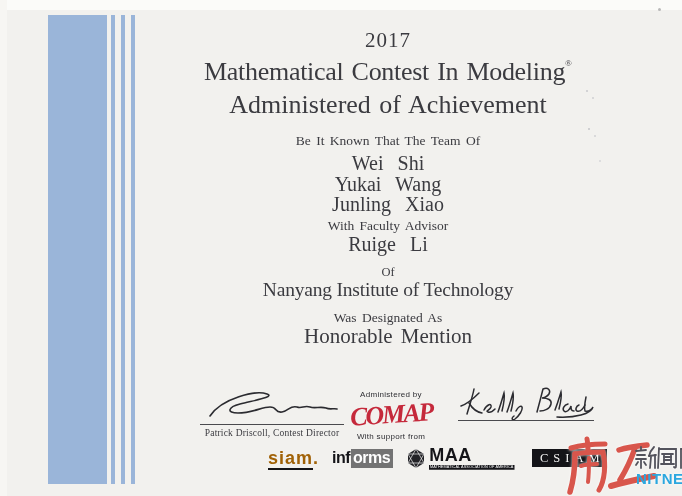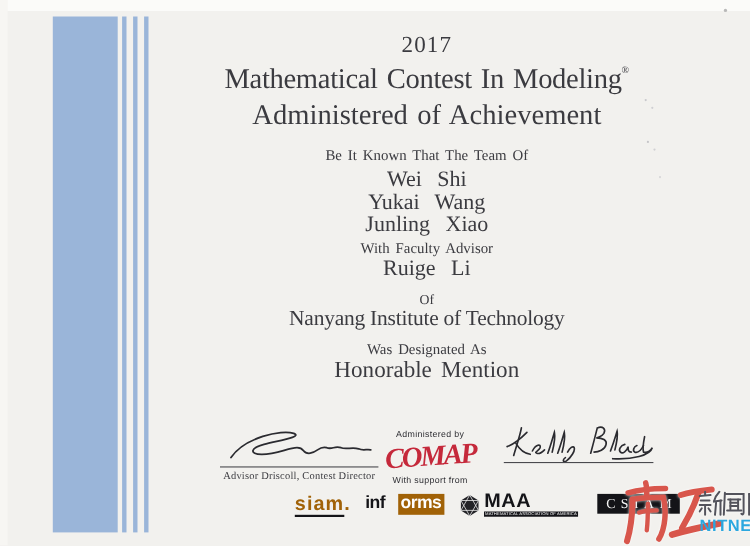--- a/index.html
+++ b/index.html
@@ -51,22 +51,22 @@
     font-size:26px;color:#c5293b;letter-spacing:-2px;
     transform:rotate(-4deg);display:inline-block;margin:1px 0 2px 0;
   }
 
   
   .logos{position:absolute;left:268px;top:445px;height:26px;display:flex;align-items:center;gap:13px;
          font-family:"Liberation Sans",sans-serif;}
   .siam{font-size:18px;font-weight:bold;letter-spacing:1px;color:#a16207;line-height:1;}
   .siam .u{border-bottom:2.5px solid #141418;padding-bottom:0px;}
   .informs{font-size:16px;font-weight:bold;letter-spacing:-0.5px;color:#141418;line-height:1;display:flex;align-items:center;}
-  .informs .boxed{background:#a16207;color:#fff;padding:1px 3px 2px 2px;margin-left:12px;}
-  .maa{display:flex;align-items:flex-end;gap:3px;}
+  .informs .boxed{background:#737373;color:#fff;padding:1px 3px 2px 2px;margin-left:1px;}
+  .maa{display:flex;align-items:center;gap:3px;}
   .maa-right{display:flex;flex-direction:column;align-items:flex-start;}
   .maa-label{font-size:18px;font-weight:bold;color:#141418;line-height:1;letter-spacing:0.5px;}
   .maa-sub{background:#141418;color:#fff;font-size:4px;line-height:4.5px;height:4.5px;overflow:hidden;
            letter-spacing:0.1px;padding:0 1px;margin-top:1px;white-space:nowrap;transform:scale(0.95);transform-origin:left top;}
   .csiam{background:#141418;color:#f4f4f4;font-family:"Liberation Serif",serif;
          font-size:12.5px;letter-spacing:5px;padding:3px 2px 3px 8px;line-height:1;}
 
   
   .watermark{position:absolute;left:563px;top:432px;width:142px;height:64px;
              filter:drop-shadow(0 0 1.5px rgba(255,255,255,0.85));}
@@ -104,21 +104,21 @@
 <div class="col inst">Nanyang Institute of Technology</div>
 
 <div class="col small-line desig-intro">Was Designated As</div>
 <div class="col desig">Honorable Mention</div>
 
 <div class="sigblock sig-left">
   <svg class="sig-svg" width="136" height="36" viewBox="0 0 136 36">
     <path d="M6,28 C18,10 52,2 63,6 C71,9 52,12 36,16 C24,19 22,25 34,25 C48,25 58,19 66,19 C74,19 70,25 78,24 C85,23 86,17 93,19 C98,21 100,17 106,19 C111,21 116,18 122,20 C126,22 130,20 133,21" fill="none" stroke="#2b2b30" stroke-width="1.6" stroke-linecap="round"></path>
   </svg>
   <div class="sigline"></div>
-  <div class="sigcaption">Advisor Driscoll, Contest Director</div>
+  <div class="sigcaption">Patrick Driscoll, Contest Director</div>
 </div>
 
 <div class="comap-block">
   <div class="tinylabel">Administered by</div>
   <div class="comap-text">COMAP</div>
   <div class="tinylabel">With support from</div>
 </div>
 
 <div class="sigblock sig-right">
   <svg class="sig-svg" width="138" height="36" viewBox="0 0 138 36">

